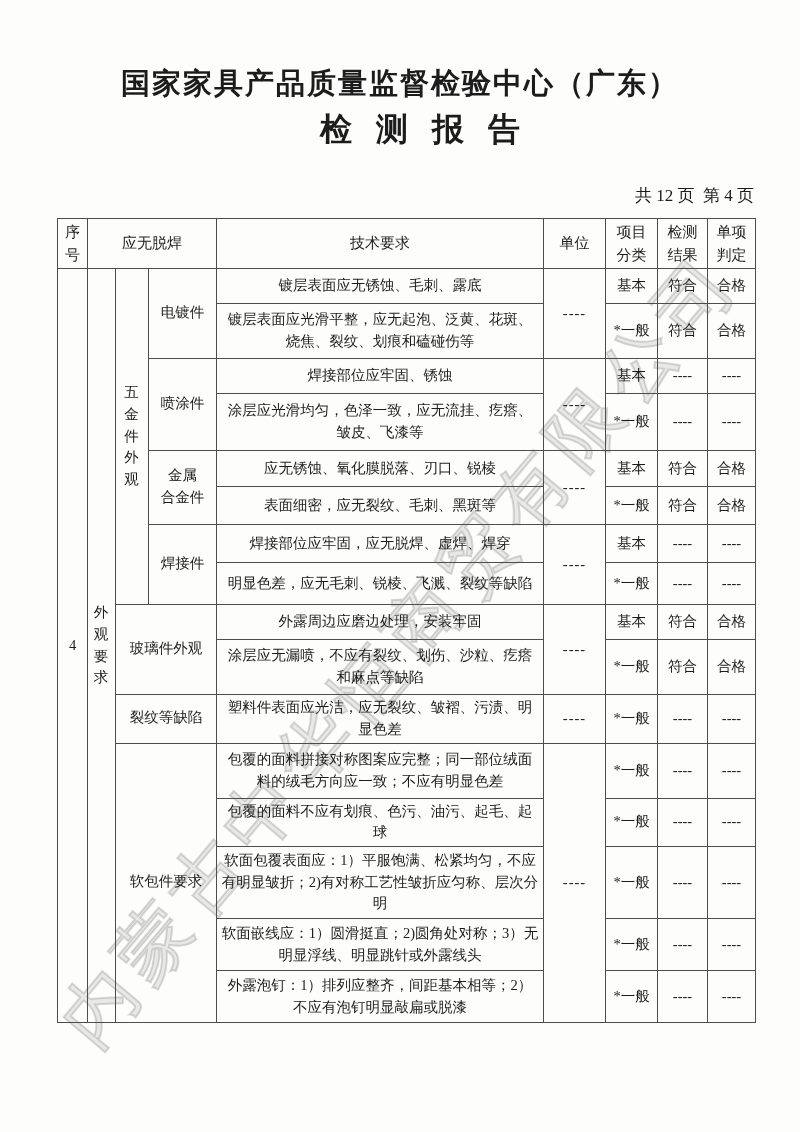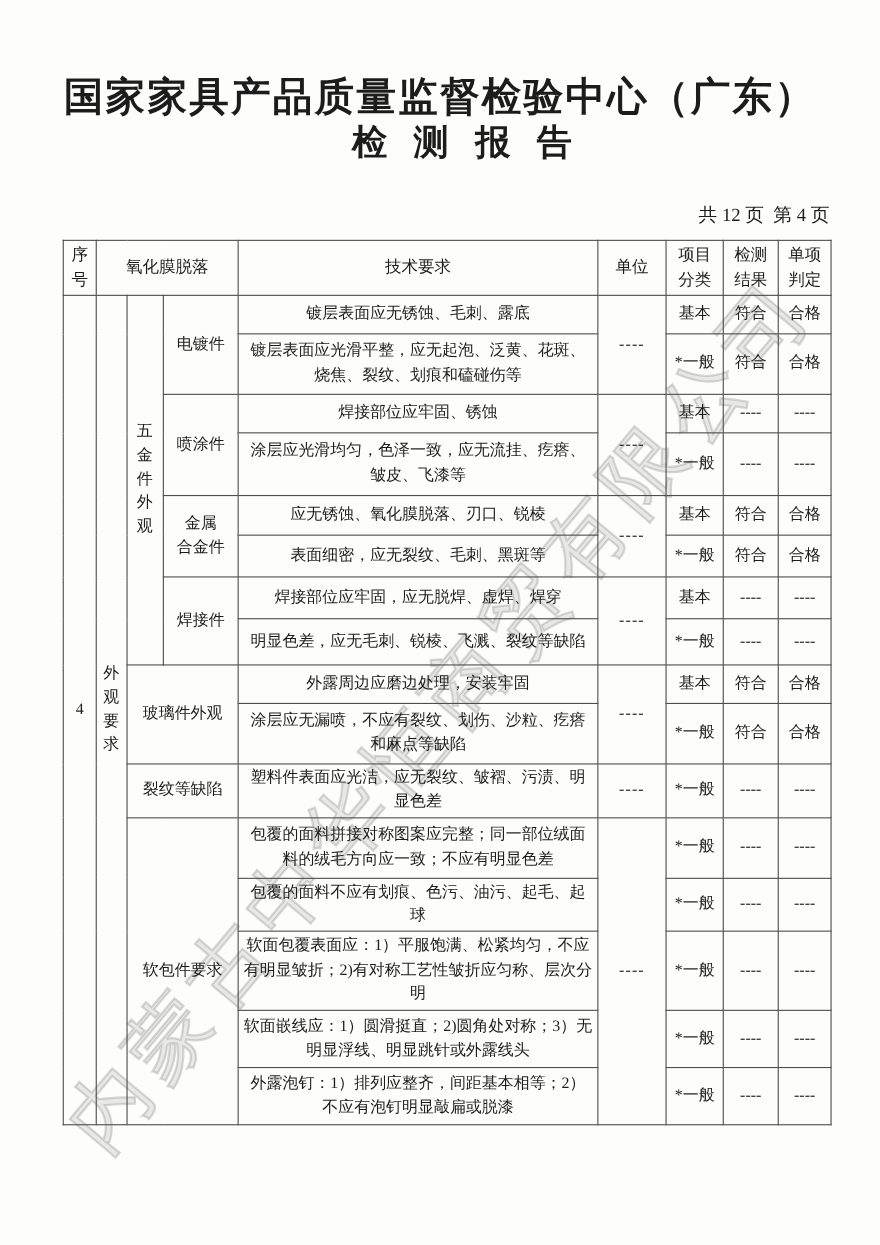--- a/index.html
+++ b/index.html
@@ -28,21 +28,21 @@
     z-index:0;
     pointer-events:none;
   }
   .doc-no{
     position:absolute;top:38px;right:46px;
     font-size:22px;letter-spacing:1px;white-space:pre;
   }
   .title{
     position:absolute;top:64px;left:0;width:100%;
     margin:0;text-align:center;
-    font-size:36px;font-weight:600;letter-spacing:2px;
+    font-size:29px;font-weight:600;letter-spacing:2px;
   }
   .subtitle{
     position:absolute;top:108px;left:0;width:100%;
     margin:0;text-align:center;
     font-size:32px;font-weight:600;letter-spacing:8px;white-space:pre;padding-left:24px;
   }
   .page-info{
     position:absolute;top:184px;right:46px;
     font-size:17px;white-space:pre;
   }
@@ -59,21 +59,21 @@
     padding:2px 4px;
     vertical-align:middle;
     text-align:center;
     font-size:14.5px;
     line-height:1.5;
     overflow:hidden;
   }
   .report-table th{font-size:15px;}
   .pre{white-space:pre-line;}
   .req{text-align:left;padding:3px 8px;font-size:14px;line-height:1.6;margin-left:20px;}
-  .part{font-size:15px;white-space:pre-line;line-height:1.5;}
+  .part{font-size:15px;white-space:pre-line;line-height:1.5;font-family:Liberation Mono, monospace;}
   .vert{white-space:pre-line;font-size:15px;letter-spacing:1px;}
   .vert-group{line-height:3.0;}
   .vert-hw{line-height:2.4;}
   .unit{letter-spacing:1px;}
 </style>
 </head>
 <body>
 
 <div class="page">
 
@@ -91,21 +91,21 @@
         <col style="width:68px">
       <col style="width:327px">
         <col style="width:62px">
         <col style="width:52px">
         <col style="width:50px">
         <col style="width:48px">
     </colgroup>
     <thead>
       <tr style="height:50px">
         <th>序号</th>
-        <th colspan="3">氧化膜脱落</th>
+        <th colspan="3">应无脱焊</th>
         <th>技术要求</th>
         <th>单位</th>
         <th class="pre">项目
 分类</th>
         <th class="pre">检测
 结果</th>
         <th class="pre">单项
 判定</th>
       </tr>
     </thead>

